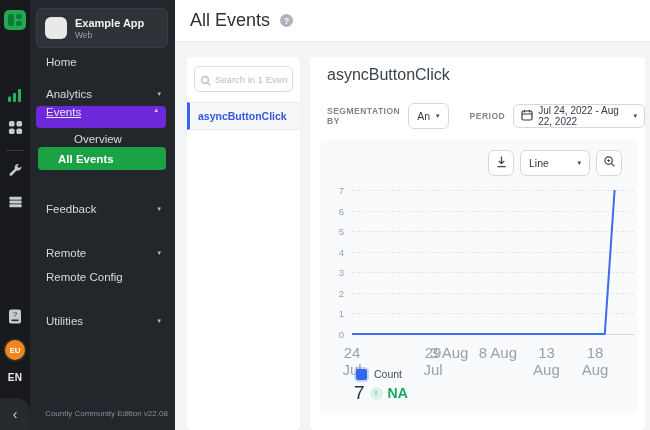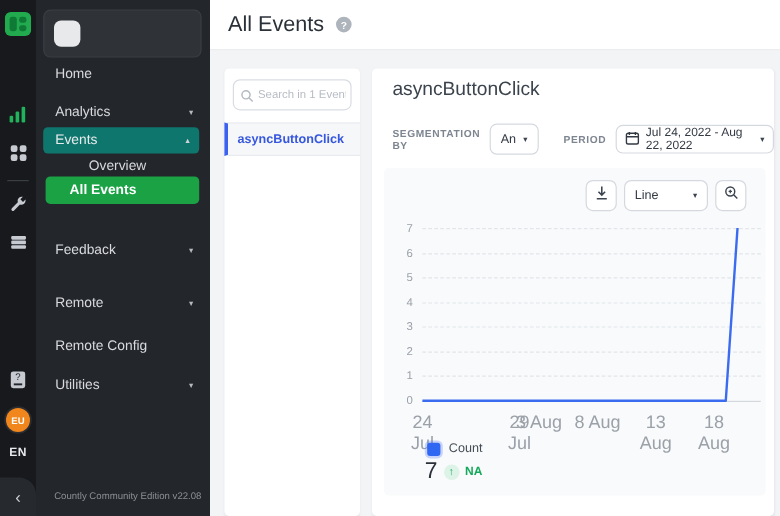--- a/index.html
+++ b/index.html
@@ -17,21 +17,21 @@
 
   
   .sidebar { position:absolute; left:30px; top:0; width:145px; height:430px; background:#23262b; z-index:2; }
   .app-card { position:absolute; left:6px; top:8px; width:132px; height:40px; background:#2f3237; border:1px solid #3a3e44; border-radius:6px; display:flex; align-items:center; padding:0 8px; gap:8px; cursor:pointer; }
   .app-icon { width:22px; height:22px; border-radius:6px; background:#e8e9ea; flex:0 0 auto; }
   .app-name { color:#f2f3f4; font-size:11px; font-weight:bold; line-height:12px; }
   .app-type { color:#9ba0a7; font-size:8.5px; margin-top:1px; }
   .nav-item { position:absolute; left:0; width:145px; height:16px; display:flex; align-items:center; color:#d8dade; font-size:11.5px; cursor:pointer; padding-left:16px; }
   .nav-item.sub { padding-left:44px; }
   .nav-item .chev { position:absolute; right:14px; font-size:7px; color:#b6bac0; }
-  .nav-row-active { position:absolute; left:6px; width:130px; height:22px; background:#0f766e; border-radius:4px; display:flex; align-items:center; color:#e8eaec; font-size:11.5px; padding-left:10px; cursor:pointer; }
+  .nav-row-active { position:absolute; left:6px; width:130px; height:22px; background:#6d28d9; border-radius:4px; display:flex; align-items:flex-start; color:#e8eaec; font-size:11.5px; padding-left:10px; cursor:pointer;text-decoration:underline; }
   .nav-row-active .chev { position:absolute; right:8px; font-size:7px; color:#cfd3d8; }
   .nav-green { position:absolute; left:8px; width:128px; height:23px; background:#1aa245; border-radius:4px; display:flex; align-items:center; color:#ffffff; font-size:11.5px; font-weight:bold; padding-left:20px; cursor:pointer; }
   .side-footer { position:absolute; left:4px; bottom:12px; width:145px; text-align:center; color:#8b8f94; font-size:8px; }
 
   
   .main { position:absolute; left:175px; top:0; width:475px; height:430px; }
   .main-header { position:absolute; left:0; top:0; width:475px; height:42px; background:#fff; border-bottom:1px solid #e7e9ec; display:flex; align-items:center; padding-left:15px; gap:10px; z-index:1; }
   .page-title { font-size:18px; font-weight:500; color:#2b3138; }
   .help-dot { width:13px; height:13px; border-radius:50%; background:#aeb4bc; color:#fff; font-size:8.5px; font-weight:bold; display:flex; align-items:center; justify-content:center; cursor:pointer; }
 
@@ -64,21 +64,21 @@
   .ylab { position:absolute; left:-26px; top:-6px; width:18px; text-align:right; font-size:9.5px; color:#9ba1a9; }
   .xlab { position:absolute; top:154px; width:40px; text-align:center; font-size:15px; color:#9ba1a9; }
   .plot-wrap svg { position:absolute; left:0; top:0; overflow:visible; }
 
   .legend-row { position:absolute; left:36px; top:228px; display:flex; align-items:center; gap:7px; cursor:pointer; }
   .legend-swatch { width:11px; height:11px; border-radius:2.5px; background:#2f66f2; box-shadow:0 0 0 2px rgba(72,110,242,.28); }
   .legend-label { font-size:10.5px; color:#454c55; }
   .number-row { position:absolute; left:34px; top:242px; display:flex; align-items:center; gap:5px; }
   .big-number { font-size:19px; font-weight:500; color:#2b3138; }
   .trend-dot { width:13px; height:13px; border-radius:50%; background:#def3e7; color:#16a85c; font-size:9px; display:flex; align-items:center; justify-content:center; }
-  .trend-text { font-size:10px; font-weight:bold; color:#16a85c; }
+  .trend-text { font-size:14px; font-weight:bold; color:#16a85c; }
 </style>
 </head>
 <body>
 
 <div class="stage">
 
   <div class="rail">
     <div class="rail-icon" style="top:8px;height:24px;">
       <svg width="22" height="20" viewBox="0 0 22 20">
           <rect width="22" height="20" rx="5" fill="#22aa4f"></rect>
@@ -129,20 +129,24 @@
         </svg>
     </div>
     <div class="avatar" style="top:340px;">EU</div>
     <div class="rail-lang" style="top:372px;">EN</div>
     <div class="collapse">‹</div>
   </div>
 
   <div class="sidebar">
     <div class="app-card">
       <div class="app-icon"></div>
+      <div>
+        <div class="app-name">Example App</div>
+        <div class="app-type">Web</div>
+      </div>
     </div>
 
     <div class="nav-item" style="top:54px;">
       <span>Home</span>
     </div>
     <div class="nav-item" style="top:86px;">
       <span>Analytics</span>
       <span class="chev">▾</span>
     </div>
     <div class="nav-row-active" style="top:106px;">
@@ -156,21 +160,21 @@
       <span>All Events</span>
     </div>
     <div class="nav-item" style="top:201px;">
       <span>Feedback</span>
       <span class="chev">▾</span>
     </div>
     <div class="nav-item" style="top:245px;">
       <span>Remote</span>
       <span class="chev">▾</span>
     </div>
-    <div class="nav-item" style="top:269px;margin-top:12px;">
+    <div class="nav-item" style="top:269px;">
       <span>Remote Config</span>
     </div>
     <div class="nav-item" style="top:313px;">
       <span>Utilities</span>
       <span class="chev">▾</span>
     </div>
 
     <div class="side-footer">Countly Community Edition v22.08</div>
   </div>
 

